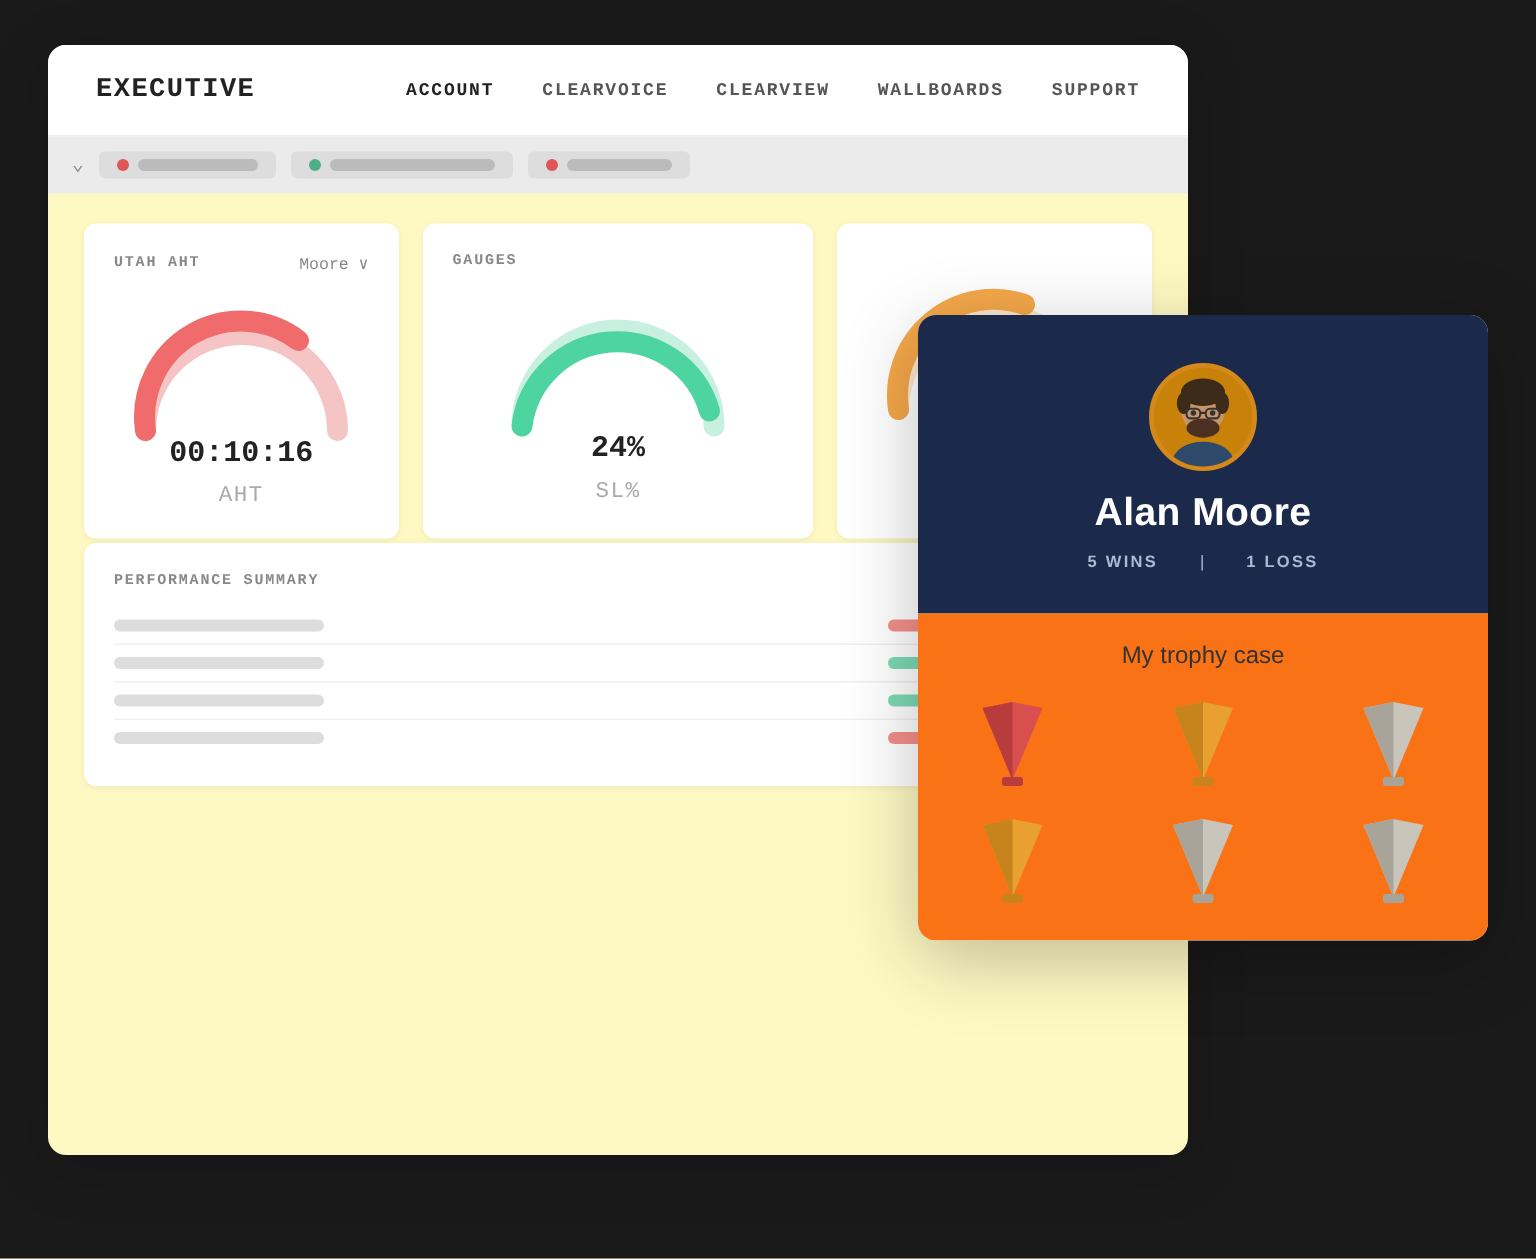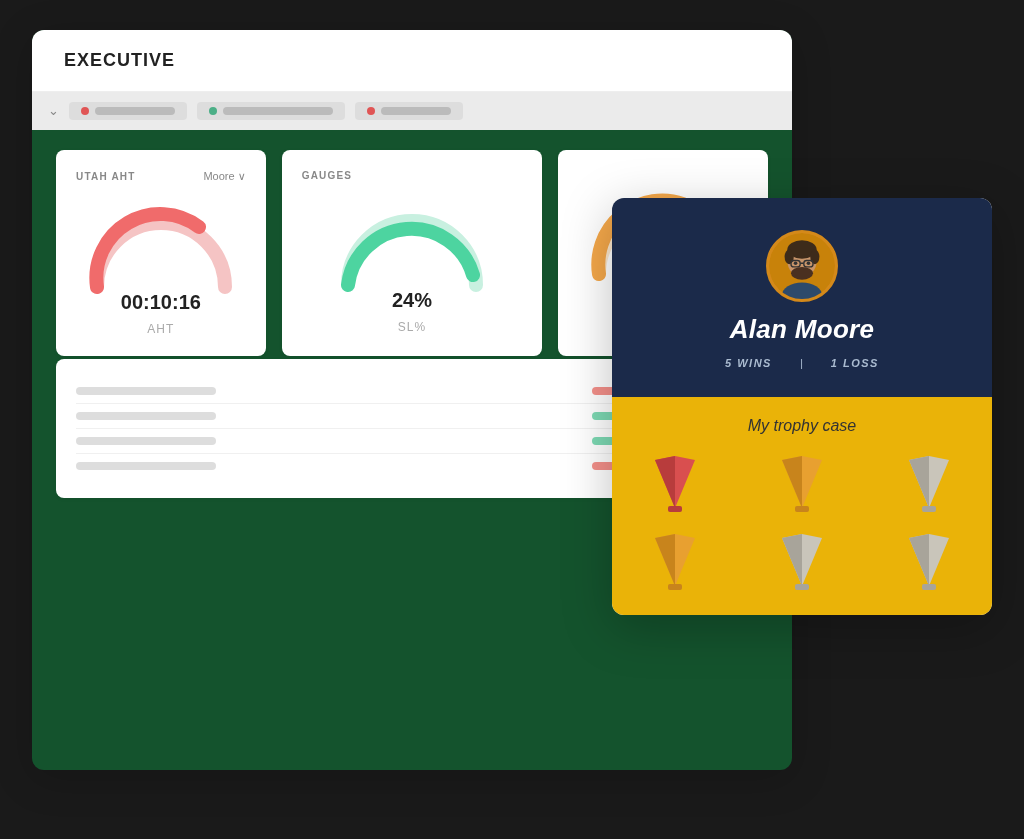--- a/index.html
+++ b/index.html
@@ -19,24 +19,25 @@
       height: 780px;
     }
 
     
     .dashboard-card {
       position: absolute;
       top: 0;
       left: 0;
       width: 760px;
       height: 740px;
-      background: #14532d;
+      background: #fef9c3;
       border-radius: 12px;
       box-shadow: 0 8px 40px rgba(0,0,0,0.18);
       overflow: hidden;
+      font-family: Liberation Mono, monospace;
     }
 
     
     .header {
       background: #fff;
       padding: 20px 32px;
       display: flex;
       align-items: center;
       justify-content: space-between;
       border-bottom: 1px solid #eee;
@@ -161,21 +162,21 @@
       overflow: visible;
     }
     .gauge-value {
       font-size: 20px;
       font-weight: 700;
       color: #222;
       margin-top: -8px;
       text-align: center;
     }
     .gauge-label {
-      font-size: 12px;
+      font-size: 15px;
       color: #aaa;
       letter-spacing: 1px;
       margin-top: 8px;
       text-align: right;
     }
 
     
     .perf-widget {
       background: #fff;
       border-radius: 8px;
@@ -203,28 +204,27 @@
       width: 44px;
     }
     .perf-badge.red { background: #f4908a; }
     .perf-badge.green { background: #7dd9b3; }
     .perf-badge.orange { background: #f5c07a; }
     .perf-badge.pink { background: #f4a0a0; }
 
     
     .profile-card {
       position: absolute;
-      top: 168px;
+      top: 180px;
       right: 0;
       width: 380px;
       border-radius: 12px;
       box-shadow: 0 12px 50px rgba(0,0,0,0.25);
       overflow: hidden;
       background: #f5f5f2;
-      font-style: italic;
     }
 
     .profile-header {
       background: #1b2a4a;
       padding: 32px 24px 28px;
       display: flex;
       flex-direction: column;
       align-items: center;
       gap: 12px;
     }
@@ -260,21 +260,21 @@
       text-transform: uppercase;
     }
     .profile-divider {
       color: #aabbd0;
       font-size: 11px;
     }
 
     
     .trophy-section {
       padding: 20px 6px;
-      background: #eab308;
+      background: #f97316;
     }
     .trophy-title {
       font-size: 16px;
       font-weight: 500;
       color: #333;
       text-align: center;
       margin-bottom: 18px;
     }
     .trophy-grid {
       display: grid;
@@ -292,20 +292,27 @@
   </style>
 </head>
 <body>
 
 <div class="scene">
 
   <div class="dashboard-card">
 
     <div class="header">
       <div class="header-logo">EXECUTIVE</div>
+      <div class="header-nav">
+        <div class="header-nav-item active">ACCOUNT</div>
+        <div class="header-nav-item">CLEARVOICE</div>
+        <div class="header-nav-item">CLEARVIEW</div>
+        <div class="header-nav-item">WALLBOARDS</div>
+        <div class="header-nav-item">SUPPORT</div>
+      </div>
     </div>
 
     <div class="tab-bar">
       <div class="tab-chevron">⌄</div>
       <div class="tab-item">
         <div class="tab-dot red"></div>
         <div class="tab-text" style="width:80px;"></div>
       </div>
       <div class="tab-item">
         <div class="tab-dot green"></div>
@@ -362,20 +369,21 @@
             <svg class="gauge-svg" viewBox="0 0 160 100">
               <path d="M 16 88 A 64 64 0 0 1 144 88" fill="none" stroke="#fde8cc" stroke-width="14" stroke-linecap="round"></path>
               <path d="M 16 88 A 64 64 0 0 1 100 18" fill="none" stroke="#f5a84a" stroke-width="14" stroke-linecap="round"></path>
             </svg>
           </div>
         </div>
 
       </div>
 
       <div class="perf-widget">
+        <div class="widget-title" style="margin-bottom:12px;">PERFORMANCE SUMMARY</div>
 
         <div class="perf-row">
           <div class="perf-label-bar" style="width:140px;"></div>
           <div class="perf-spacer"></div>
           <div class="perf-badge red"></div>
           <div class="perf-badge pink"></div>
           <div class="perf-badge green"></div>
         </div>
         <div class="perf-row">
           <div class="perf-label-bar" style="width:110px;"></div>

